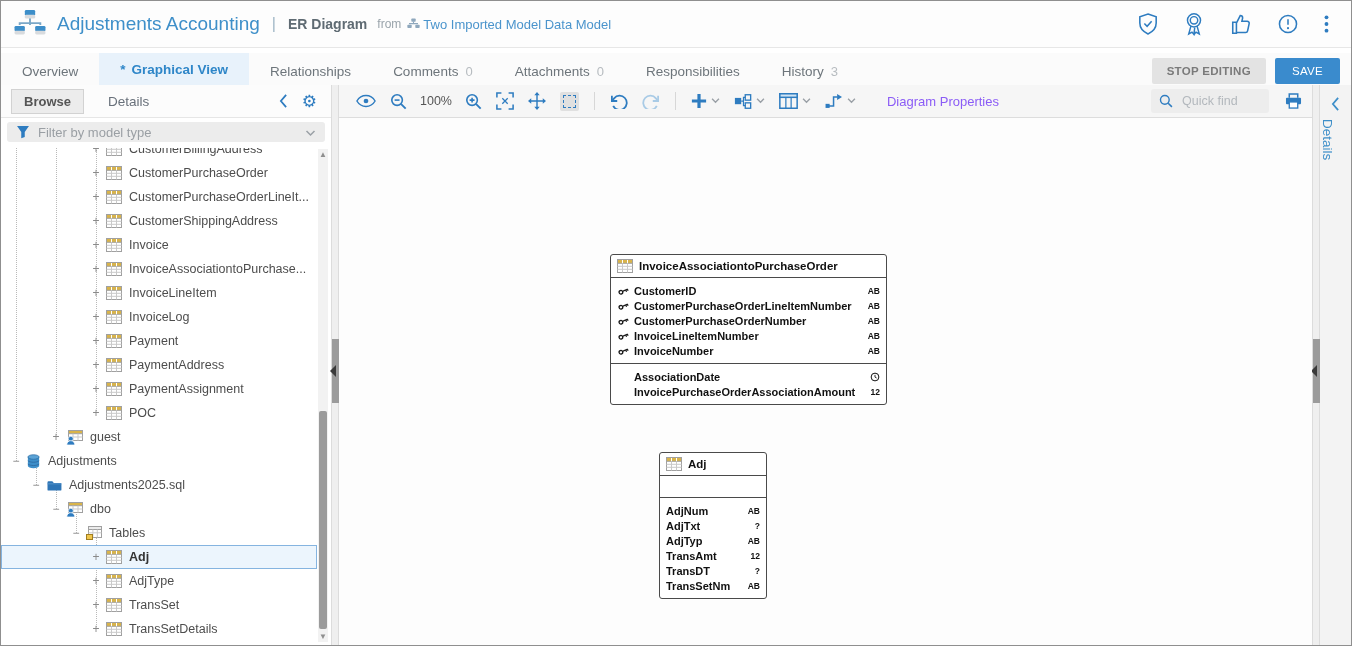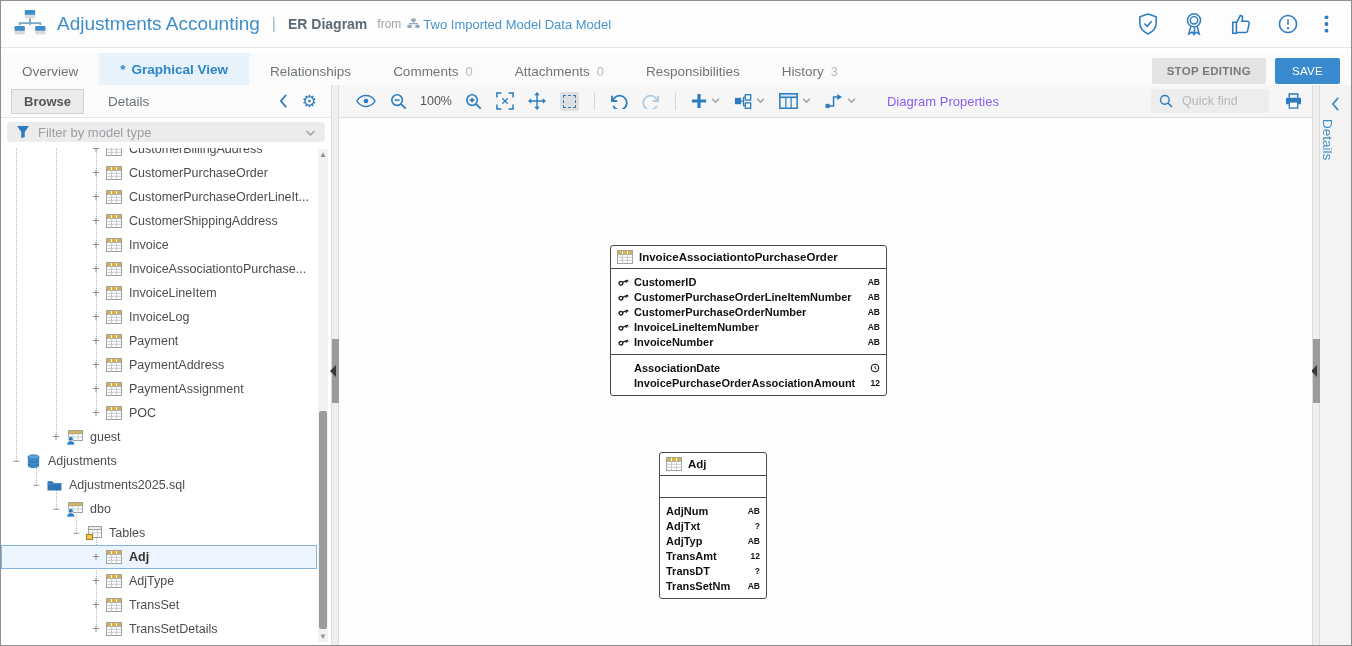--- a/index.html
+++ b/index.html
@@ -607,21 +607,21 @@
     <span class="print">
       <svg width="17" height="16" viewBox="0 0 18 17">
           <path d="M4.5 5V1h9v4" fill="none" stroke="#2e7cc0" stroke-width="1.6"></path>
           <rect x="1" y="5" width="16" height="7" rx="1" fill="#2e7cc0"></rect>
           <rect x="4.5" y="9.5" width="9" height="6.5" fill="#fff" stroke="#2e7cc0" stroke-width="1.4"></rect>
         </svg>
     </span>
   </div>
 
   <div class="canvas" id="canvas">
-      <div class="entity" style="left: 271px; top: 127px; width: 277px;">
+      <div class="entity" style="left: 271px; top: 136px; width: 277px;">
         <div class="ent-head">
           <span class="hico">
             <svg width="16" height="14" viewBox="0 0 16 14">
               <rect x="0.5" y="0.5" width="15" height="13" fill="#fff" stroke="#a0a0a0"></rect>
               <rect x="0.5" y="0.5" width="15" height="3.8" fill="#d9b44a" stroke="#a0a0a0"></rect>
               <path d="M0.5 7.3h15M0.5 10.3h15M5.5 4.3v9.2M10.5 4.3v9.2" stroke="#c9c9c9" fill="none"></path>
               <path d="M5.5 1v3M10.5 1v3" stroke="#fff" fill="none"></path>
             </svg>
           </span>
           <span>InvoiceAssociationtoPurchaseOrder</span>

